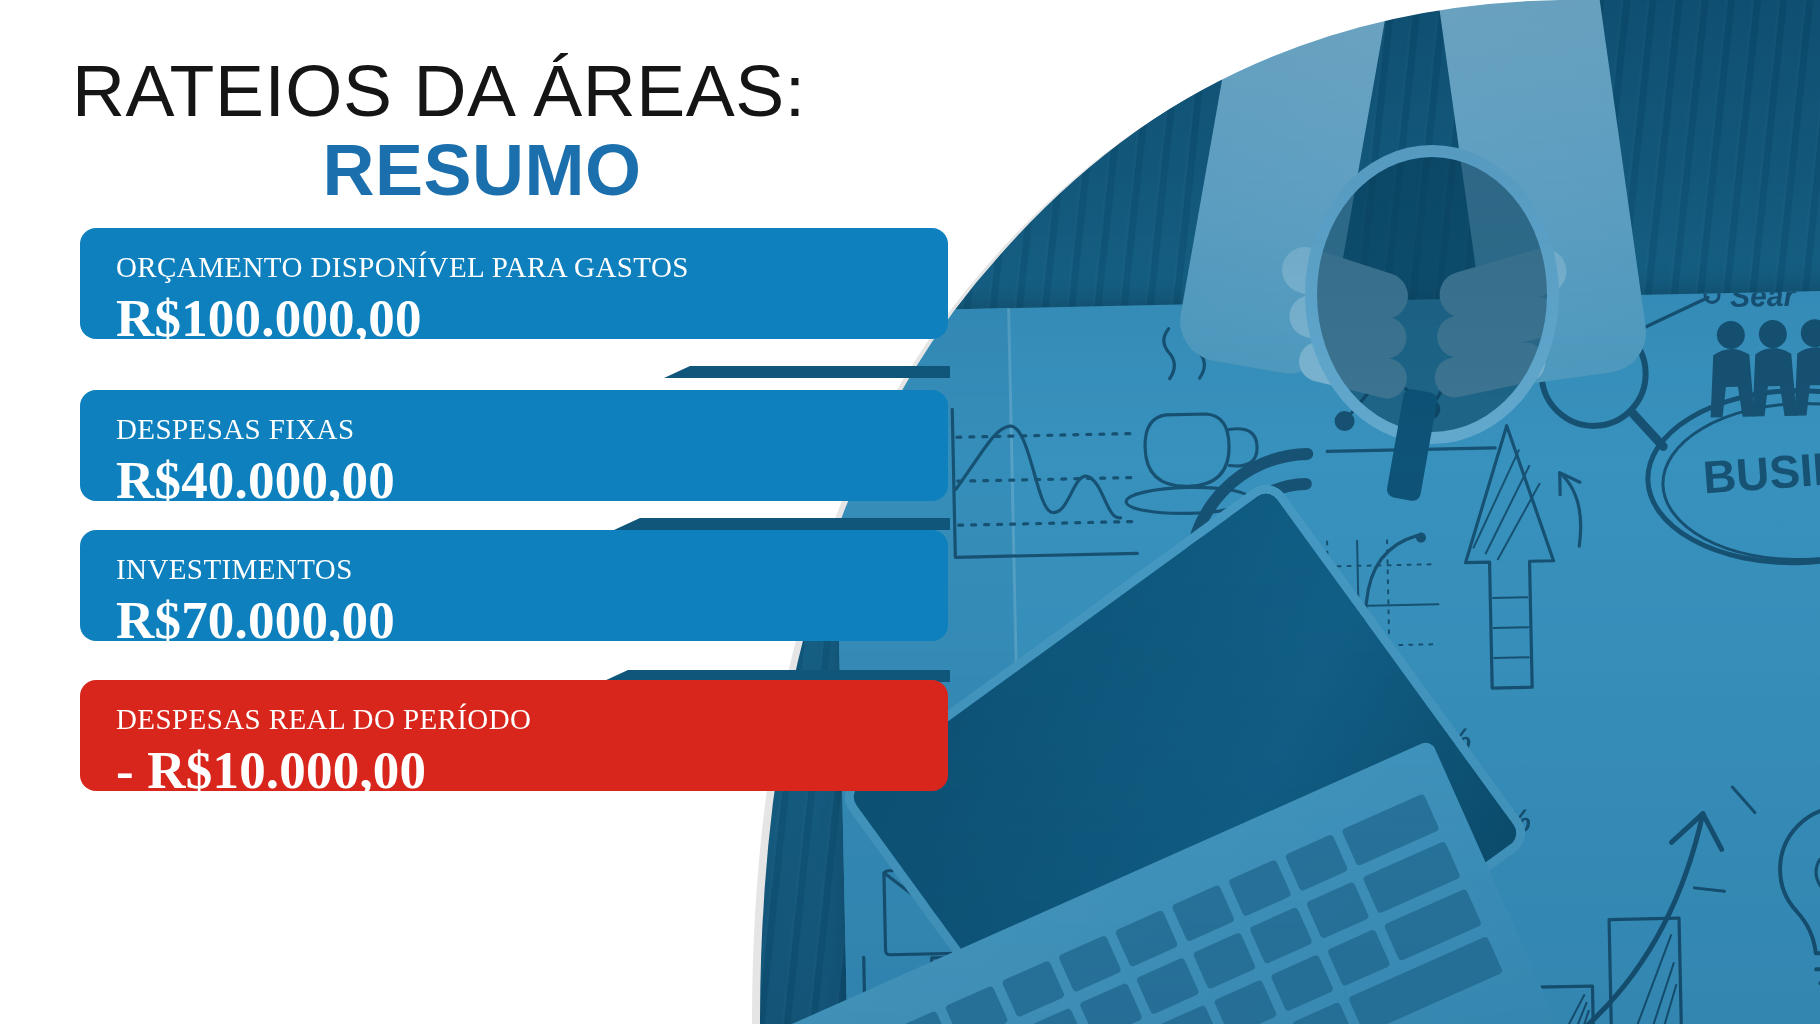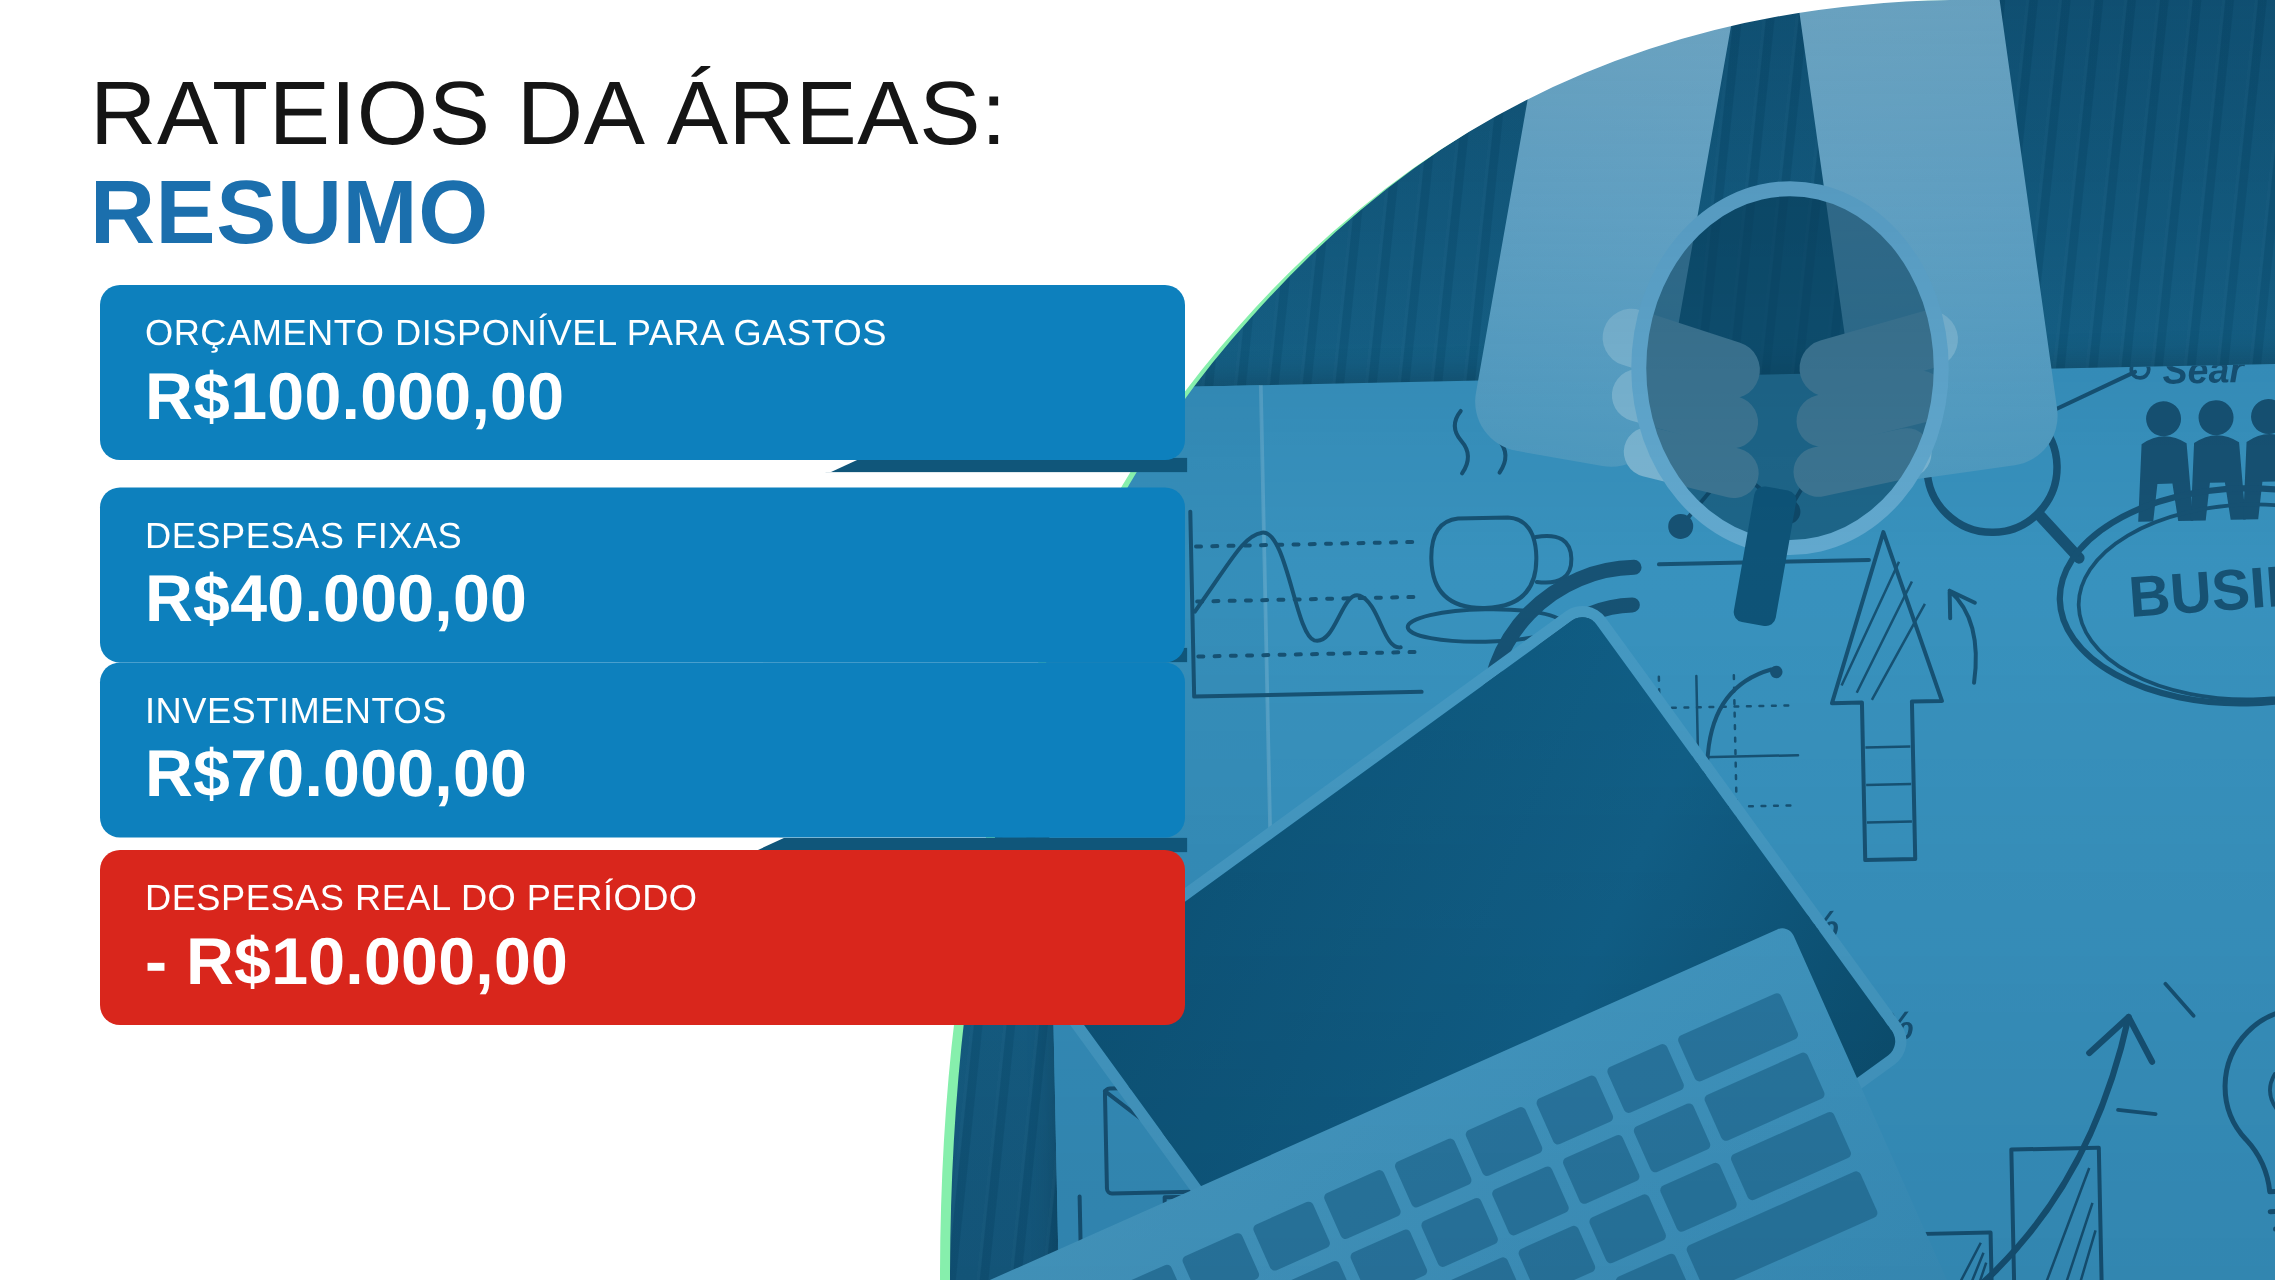--- a/index.html
+++ b/index.html
@@ -1,18 +1,18 @@
 <!DOCTYPE html>
 <html><head>
 <meta charset="utf-8">
 <style>
   html,body{margin:0;padding:0;background:#fff;}
   body{width:1820px;height:1024px;overflow:hidden;font-family:"Liberation Sans",sans-serif;}
 
-  #slide{position:relative;width:1820px;height:1024px;background:#86efac;overflow:hidden;}
+  #slide{position:relative;width:1820px;height:1024px;background:#e5e5e5;overflow:hidden;}
 
   
   #photo-layer{
     position:absolute;inset:0;
     clip-path: path("M 1820 0 L 1820 1024 L 760 1024 Q 760 520 1000 255 Q 1225 0 1560 0 Z");
   }
   .photo-base{
     position:absolute;inset:0;
     background:
       linear-gradient(180deg,#176d95 0%,#15688f 40%,#135f85 100%);
@@ -105,29 +105,30 @@
 
   
   #title-block{position:absolute;left:72px;top:52px;width:820px;}
   .title-line1{
     font-size:72px;line-height:78px;font-weight:300;color:#151515;
     letter-spacing:.5px;white-space:nowrap;
     transform:scaleX(1.02);transform-origin:left center;
   }
   .title-line2{
     font-size:72px;line-height:76px;font-weight:700;color:#1b6fad;
-    letter-spacing:.5px;margin-top:2px;
+    letter-spacing:.5px;margin-top:2px;text-align:center;
   }
 
   
   .card{
-    position:absolute;left:80px;width:868px;height:140px;
+    position:absolute;left:80px;width:868px;height:111px;
     border-radius:16px;
     box-sizing:border-box;
     padding:22px 0 0 36px;
+    font-family:Liberation Serif, serif;
   }
   .card.blue{background:#0d80bd;}
   .card.red{background:#d9261c;}
   .card-label{
     color:#ffffff;font-size:29px;font-weight:400;letter-spacing:.4px;
     line-height:34px;white-space:nowrap;
   }
   .card-value{
     color:#ffffff;font-size:53px;font-weight:700;letter-spacing:.2px;
     line-height:60px;margin-top:4px;white-space:nowrap;

